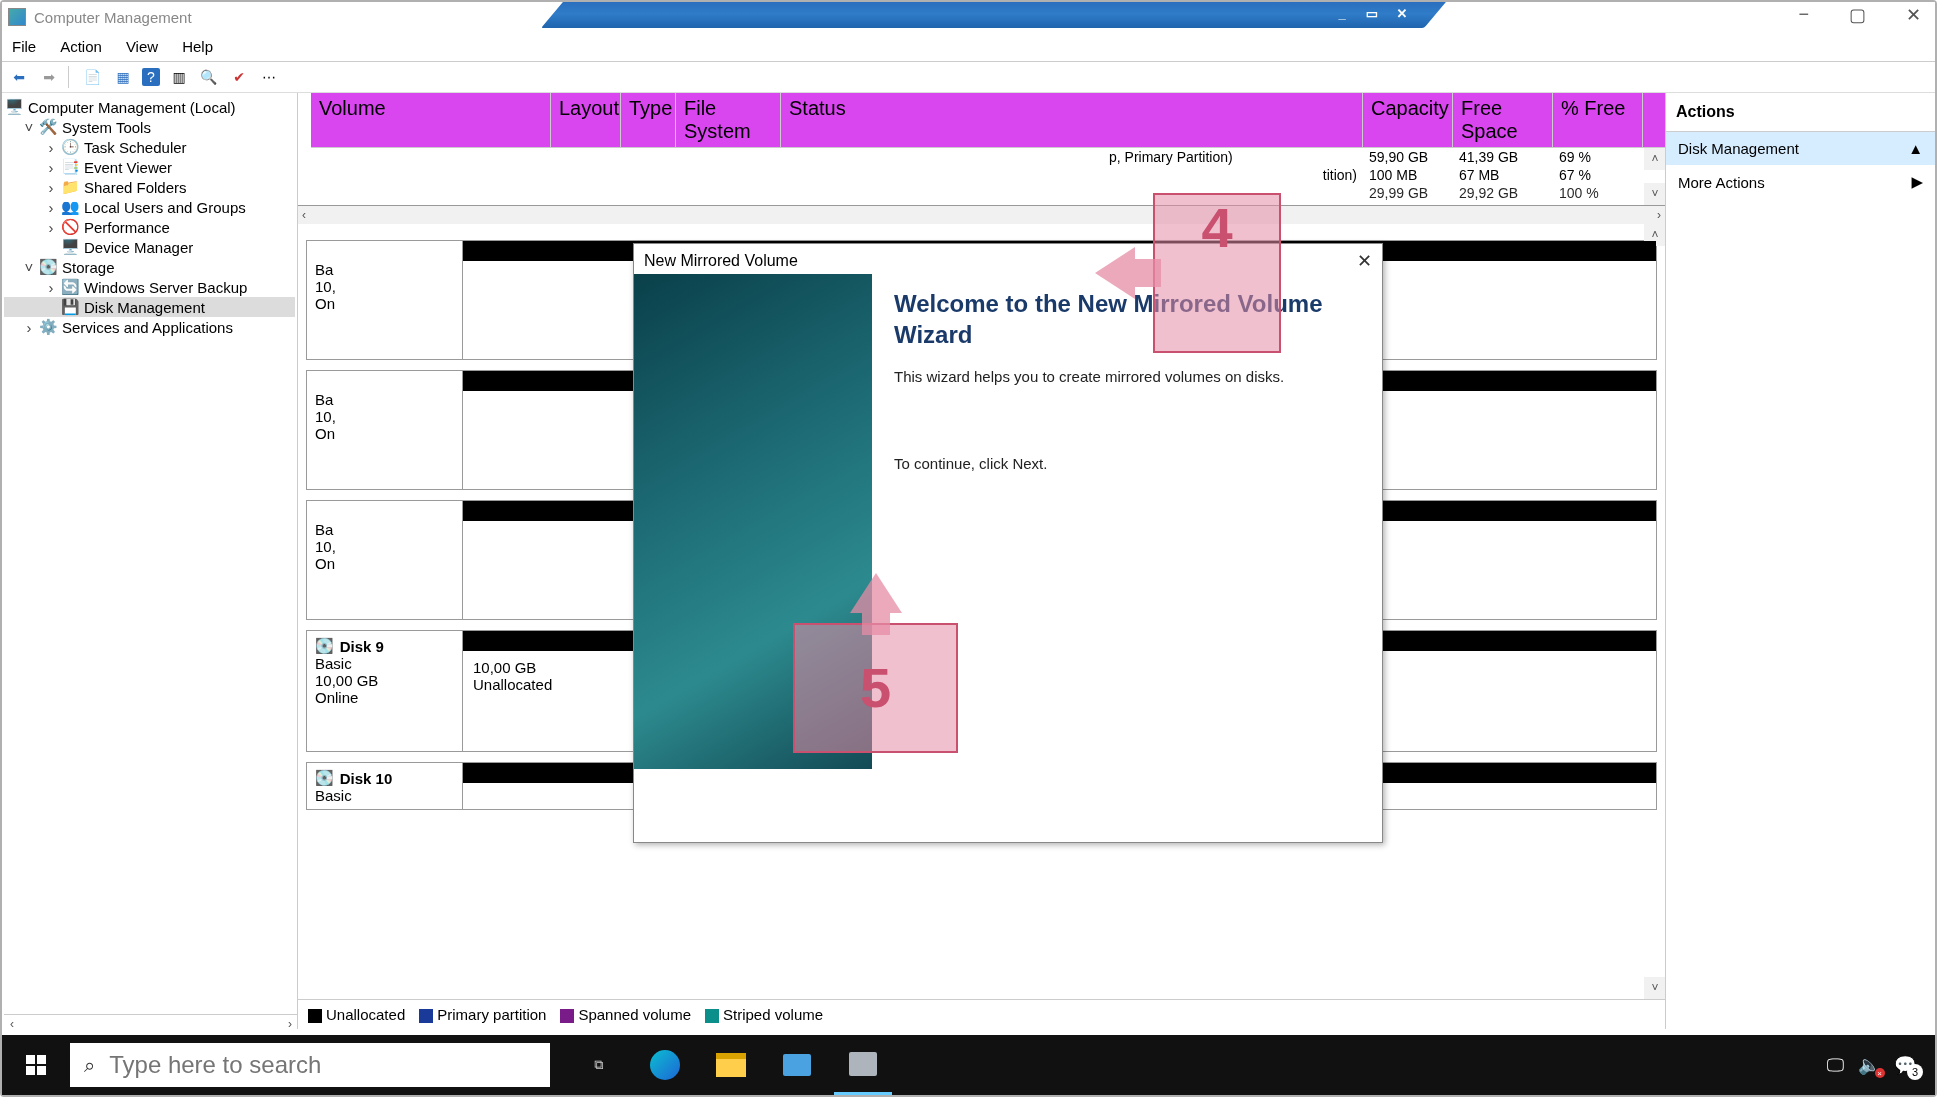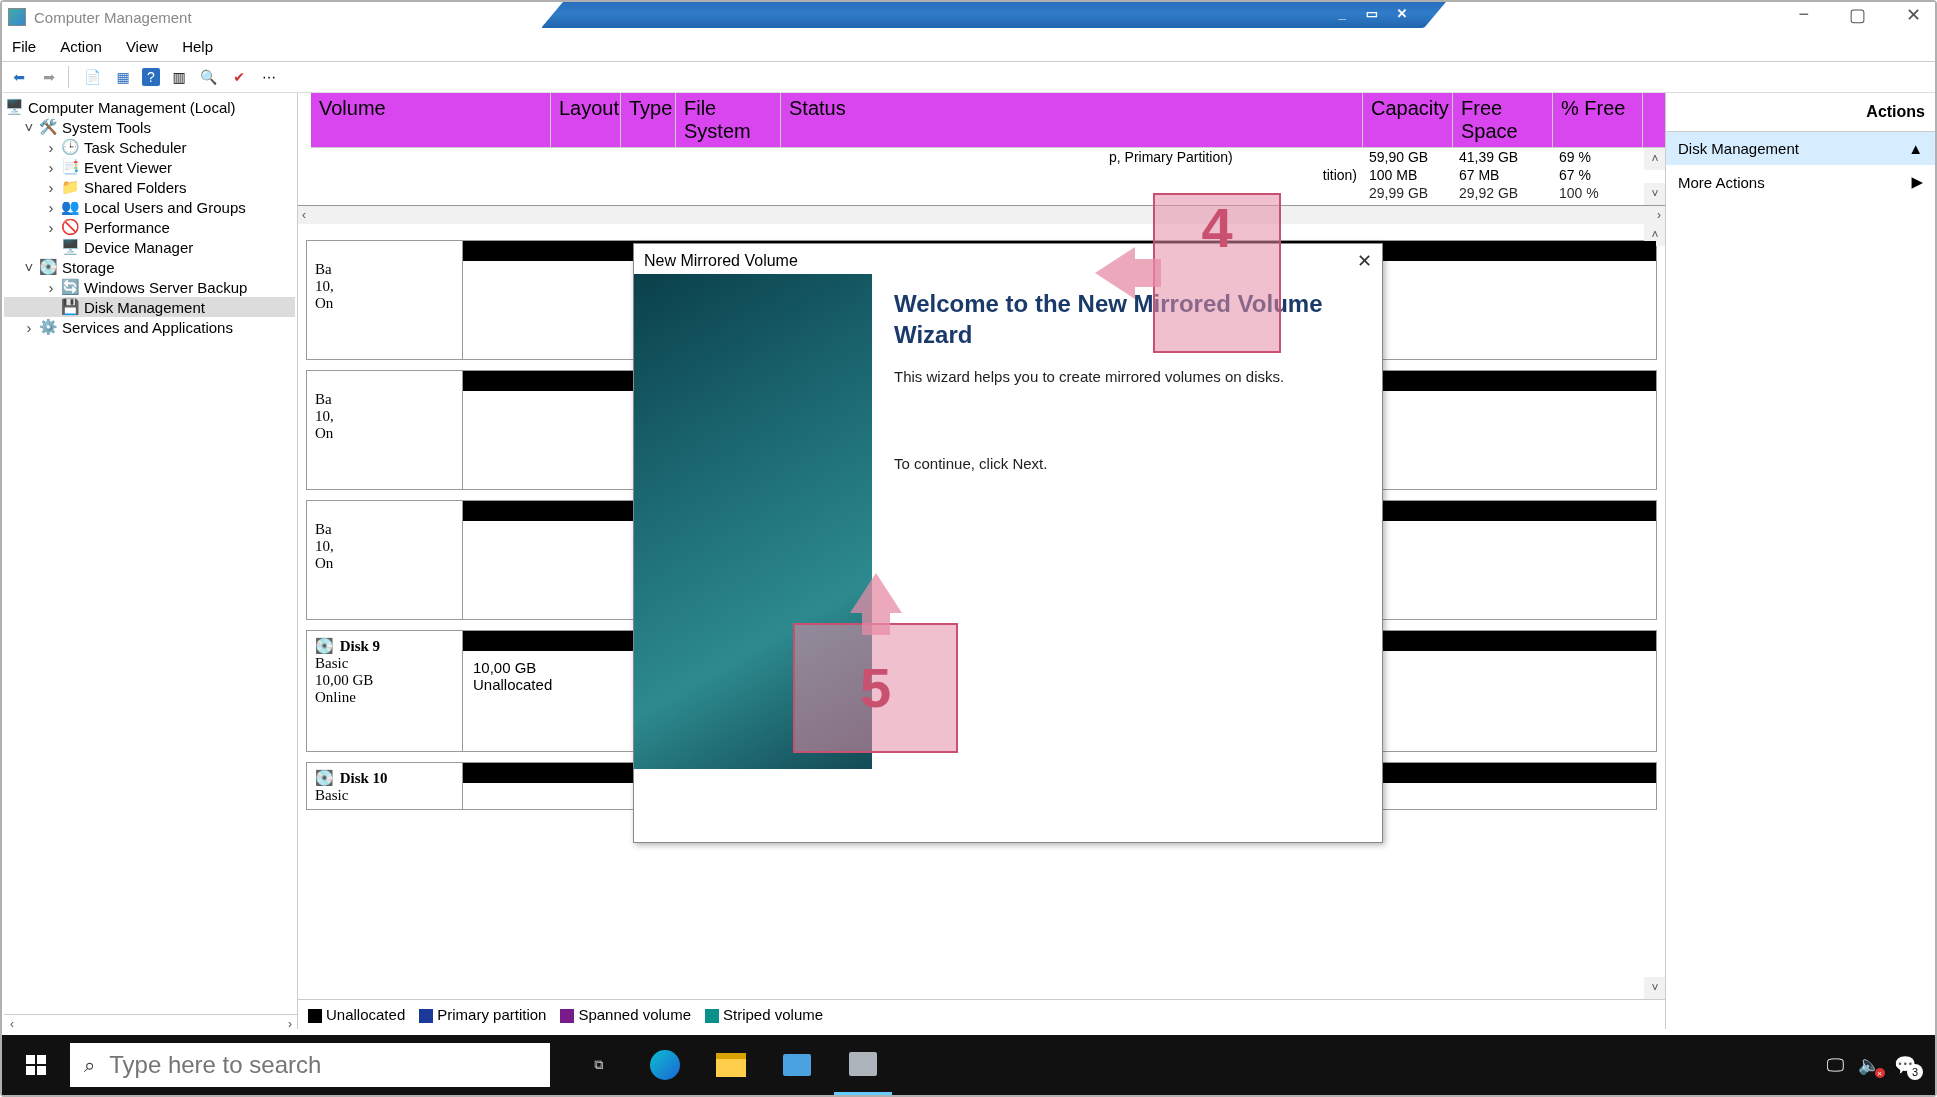--- a/index.html
+++ b/index.html
@@ -32,29 +32,29 @@
   .sub1 { padding-left:18px;} .sub2 { padding-left:40px;}
   .center-pane { flex:1; position:relative; display:flex; flex-direction:column; overflow:hidden;}
   .volumes-header { display:flex; border-bottom:1px solid #ccc; font-size:20px; background:#d946ef;margin-left:13px;}
   .vh { padding:4px 8px; border-right:1px solid #ccc;}
   .vol-rows { position:relative; height:58px; overflow:hidden; border-bottom:1px solid #999;}
   .vol-row { display:flex; font-size:14px; padding:1px 0;}
   .vcell { padding:0 6px; }
   .hscroll-row { height:18px; background:#f1f1f1; display:flex; align-items:center; justify-content:space-between; padding:0 4px; font-size:12px; color:#555;}
   .disks-area { flex:1; overflow:hidden; position:relative; padding:6px 8px;}
   .disk-block { display:flex; border:1px solid #9a9a9a; margin-top:10px;}
-  .disk-head { width:155px; padding:6px 8px; font-size:15px;font-family:Liberation Serif, serif;}
+  .disk-head { width:155px; padding:6px 8px; font-size:15px;}
   .disk-head .dn{ font-weight:700;}
   .disk-bar { flex:1; border-left:1px solid #9a9a9a; position:relative;}
   .disk-top { height:20px; background:#000;}
   .disk-body { padding:8px 10px; height:68px; font-size:15px;}
   .disk-body.tall{ height:100px;}
   .legend { display:flex; gap:14px; padding:6px 10px; font-size:15px; border-top:1px solid #ccc; align-items:center;}
   .lg-sw{ width:14px;height:14px; display:inline-block; margin-right:4px; vertical-align:middle;}
-  .actions-pane { width:270px; border-left:1px solid #ccc;text-align:right;}
+  .actions-pane { width:270px; border-left:1px solid #ccc;}
   .ap-head { background:#fff; font-weight:700; padding:10px 10px; border-bottom:1px solid #ccc; font-size:16px;}
   .ap-row { padding:8px 12px; display:flex; justify-content:space-between; align-items:center; font-size:15px;}
   .ap-row.hl{ background:#d6ecff;}
   
   .tree-hscroll { display:flex; justify-content:space-between; padding:2px 6px; border-top:1px solid #ccc; font-size:12px; color:#555;}
   
   .wizard { position:absolute; left:335px; top:150px; width:750px; height:600px;
             background:#fff; border:1px solid #888; box-shadow:2px 2px 6px rgba(0,0,0,0.3); z-index:20;}
   .wiz-title { display:flex; justify-content:space-between; align-items:center; padding:6px 10px 2px; font-size:16px;}
   .wiz-close { font-size:18px; color:#333;}

